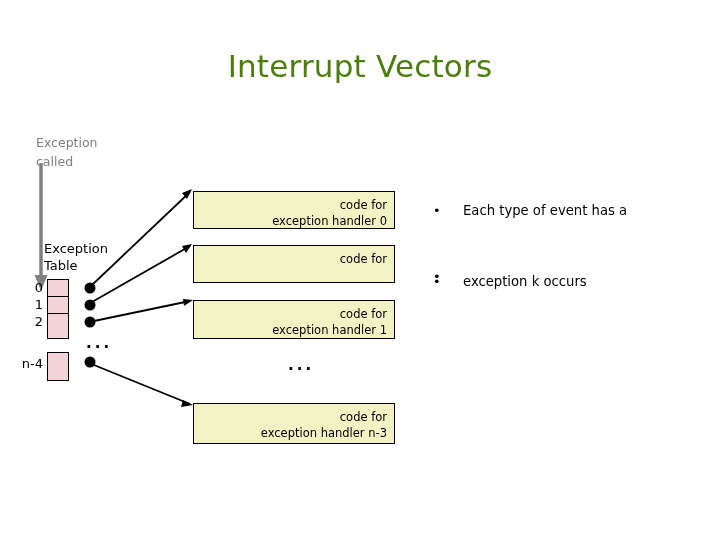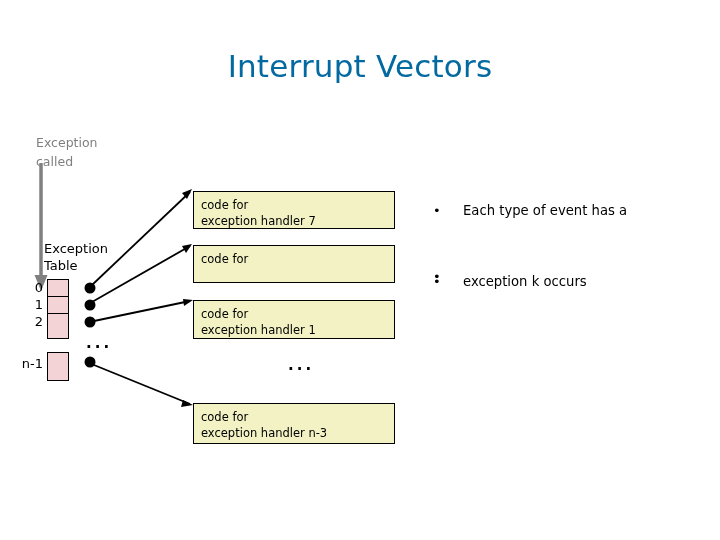--- a/index.html
+++ b/index.html
@@ -25,21 +25,21 @@
   
   #slide-title {
     position: absolute;
     left: 0;
     top: 48px;
     width: 720px;
     text-align: center;
     font-size: 31px;
     font-weight: normal;
     letter-spacing: 0.2px;
-    color: #0369a1;
+    color: #4d7c0f;
     white-space: nowrap;
   }
 
   
   #exception-numbers-label {
     position: absolute;
     left: 36px;
     top: 133px;
     width: 92px;
     font-size: 12.5px;
@@ -120,21 +120,21 @@
     padding: 5px 7px 4px 7px;
     font-size: 11.5px;
     line-height: 16px;
     color: #000000;
   }
   #handler-0 { top: 191px; height: 38px; }
   #handler-1 { top: 245px; height: 38px; }
   #handler-2 { top: 300px; height: 39px; }
   #handler-n1 { top: 403px; height: 41px; }
 
-  .handler-line { display: block; white-space: nowrap; }
+  .handler-line { display: block; white-space: nowrap; text-align: right; }
 
   #handler-ellipsis {
     position: absolute;
     left: 288px;
     top: 356px;
     font-size: 15px;
     letter-spacing: 3px;
     font-weight: bold;
     color: #000000;
     white-space: nowrap;
@@ -192,21 +192,21 @@
   </div>
 
   <div id="cell-0" class="table-cell"></div>
   <div id="cell-1" class="table-cell"></div>
   <div id="cell-2" class="table-cell"></div>
   <div id="cell-n1" class="table-cell"></div>
 
   <div id="index-0" class="table-index">0</div>
   <div id="index-1" class="table-index">1</div>
   <div id="index-2" class="table-index">2</div>
-  <div id="index-n1" class="table-index">n-1</div>
+  <div id="index-n1" class="table-index">n-4</div>
 
   <div id="table-ellipsis">...</div>
 
   <svg id="connectors" viewBox="0 0 720 540" xmlns="http://www.w3.org/2000/svg">
 
     <circle cx="90" cy="288" r="5.5" fill="#000000"></circle>
 
     <circle cx="90" cy="305" r="5.5" fill="#000000"></circle>
 
     <circle cx="90" cy="322" r="5.5" fill="#000000"></circle>
@@ -221,21 +221,21 @@
 
     <line x1="94" y1="321" x2="190" y2="301" stroke="#000000" stroke-width="1.8"></line>
     <polygon points="193,300 183,299 184,306" fill="#000000"></polygon>
 
     <line x1="94" y1="365" x2="190" y2="404" stroke="#000000" stroke-width="1.8"></line>
     <polygon points="193,405 183,400 181,407" fill="#000000"></polygon>
   </svg>
 
   <div id="handler-0" class="handler-box">
     <span class="handler-line">code for</span>
-    <span class="handler-line">exception handler 7</span>
+    <span class="handler-line">exception handler 0</span>
   </div>
   <div id="handler-1" class="handler-box">
     <span class="handler-line">code for</span>
   </div>
   <div id="handler-2" class="handler-box">
     <span class="handler-line">code for</span>
     <span class="handler-line">exception handler 1</span>
   </div>
   <div id="handler-n1" class="handler-box">
     <span class="handler-line">code for</span>

